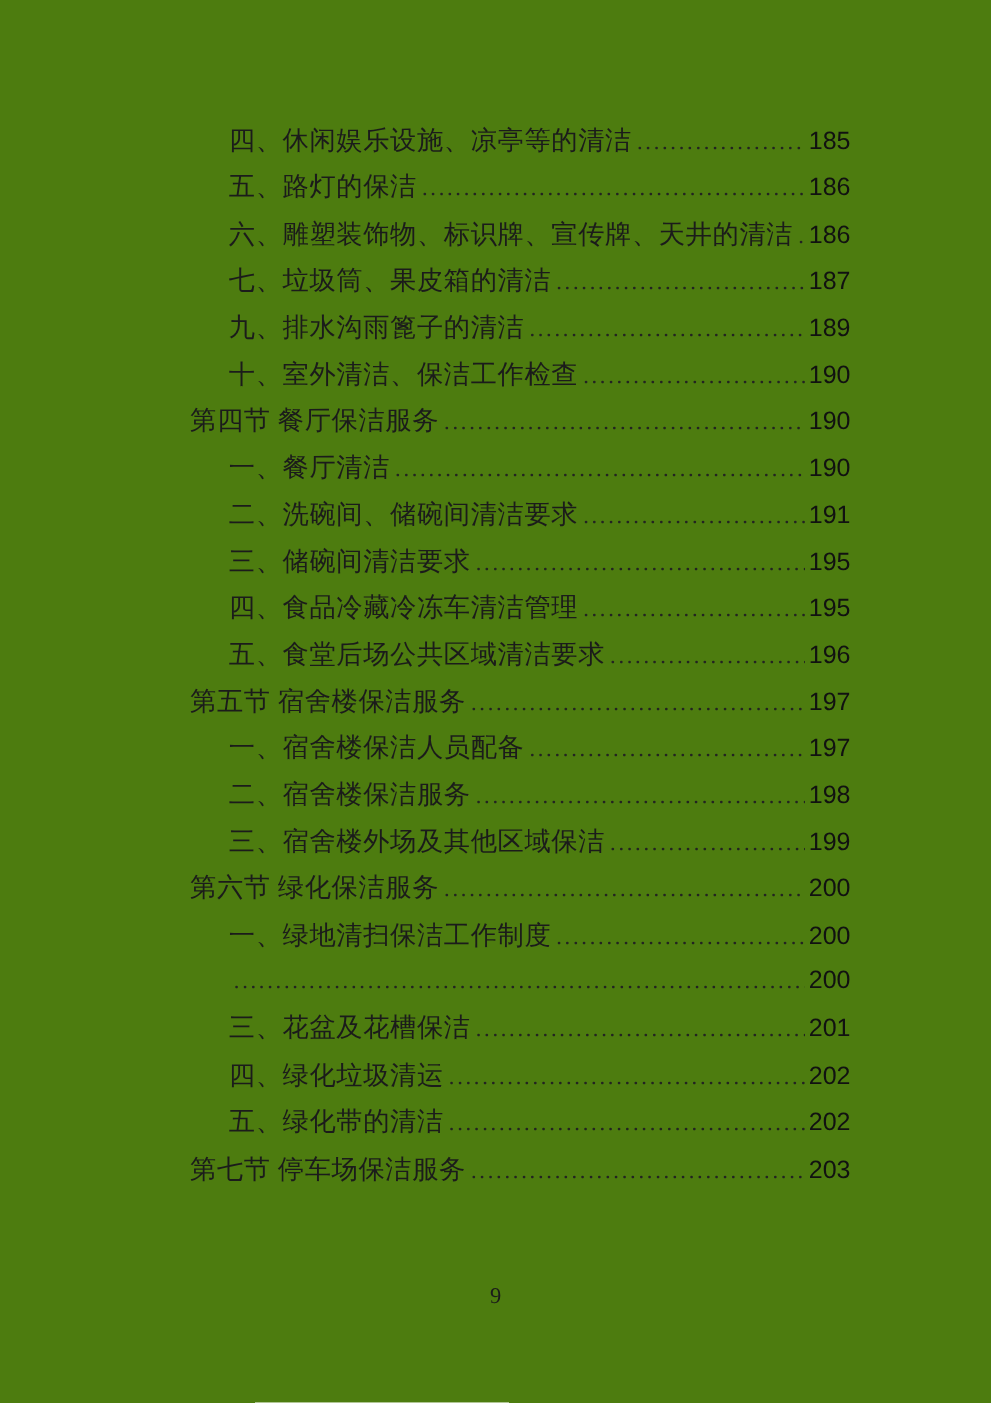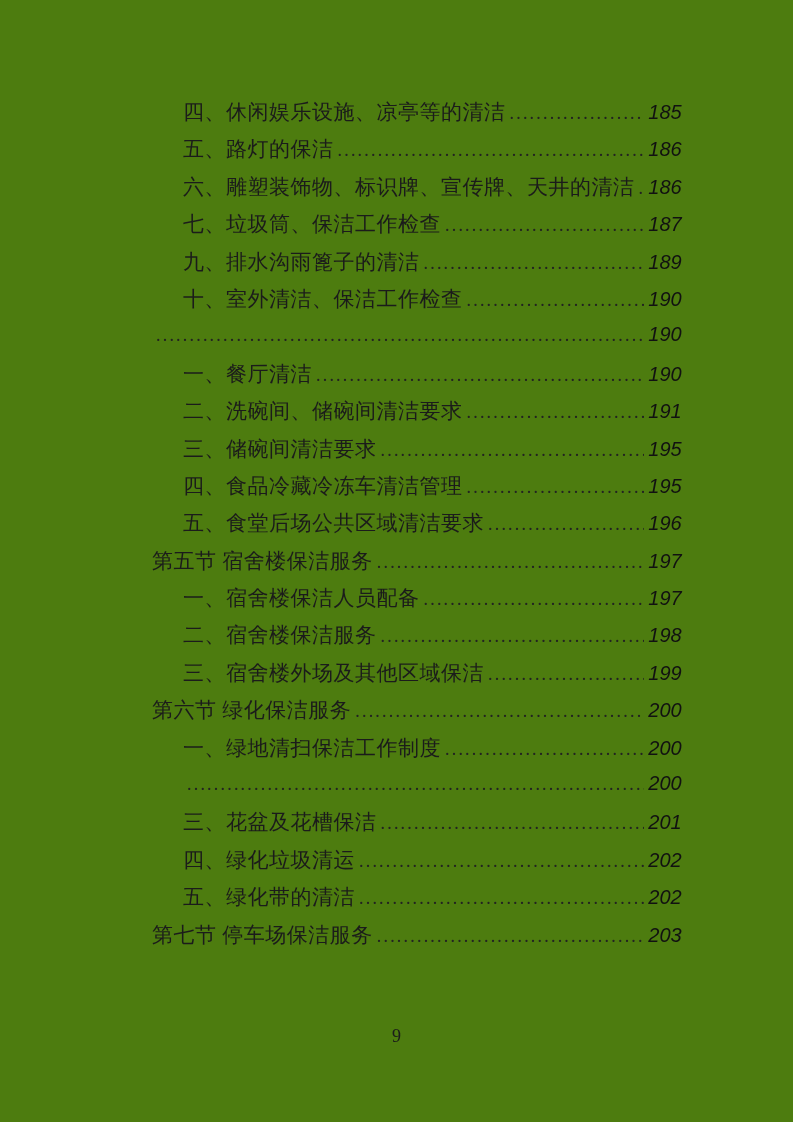--- a/index.html
+++ b/index.html
@@ -43,25 +43,24 @@
   }
   .toc-row .leader::after {
     content: "..........................................................................................................................................";
     font-size: 18px;
     letter-spacing: 2.2px;
     color: #222222;
   }
   .toc-row .page-num {
     flex: 0 0 auto;
     min-width: 36px;
-    text-align: center;
+    text-align: left;
     font-family: "Liberation Sans", "DejaVu Sans", sans-serif;
     font-size: 20px;
     color: #111111;
-    font-style: italic;
   }
   .footer-page-number {
     position: absolute;
     left: 0;
     right: 0;
     top: 1026px;
     text-align: center;
     font-size: 18px;
     color: #1b1b1b;
   }
@@ -84,39 +83,40 @@
       <span class="page-num">186</span>
     </div>
 
     <div class="toc-row lvl2">
       <span class="label">六、雕塑装饰物、标识牌、宣传牌、天井的清洁</span>
       <span class="leader"></span>
       <span class="page-num">186</span>
     </div>
 
     <div class="toc-row lvl2">
-      <span class="label">七、垃圾筒、保洁工作检查</span>
+      <span class="label">七、垃圾筒、果皮箱的清洁</span>
       <span class="leader"></span>
       <span class="page-num">187</span>
     </div>
 
 
     <div class="toc-row lvl2">
       <span class="label">九、排水沟雨篦子的清洁</span>
       <span class="leader"></span>
       <span class="page-num">189</span>
     </div>
 
     <div class="toc-row lvl2">
       <span class="label">十、室外清洁、保洁工作检查</span>
       <span class="leader"></span>
       <span class="page-num">190</span>
     </div>
 
     <div class="toc-row lvl1">
+      <span class="label">第四节 餐厅保洁服务</span>
       <span class="leader"></span>
       <span class="page-num">190</span>
     </div>
 
     <div class="toc-row lvl2">
       <span class="label">一、餐厅清洁</span>
       <span class="leader"></span>
       <span class="page-num">190</span>
     </div>
 

